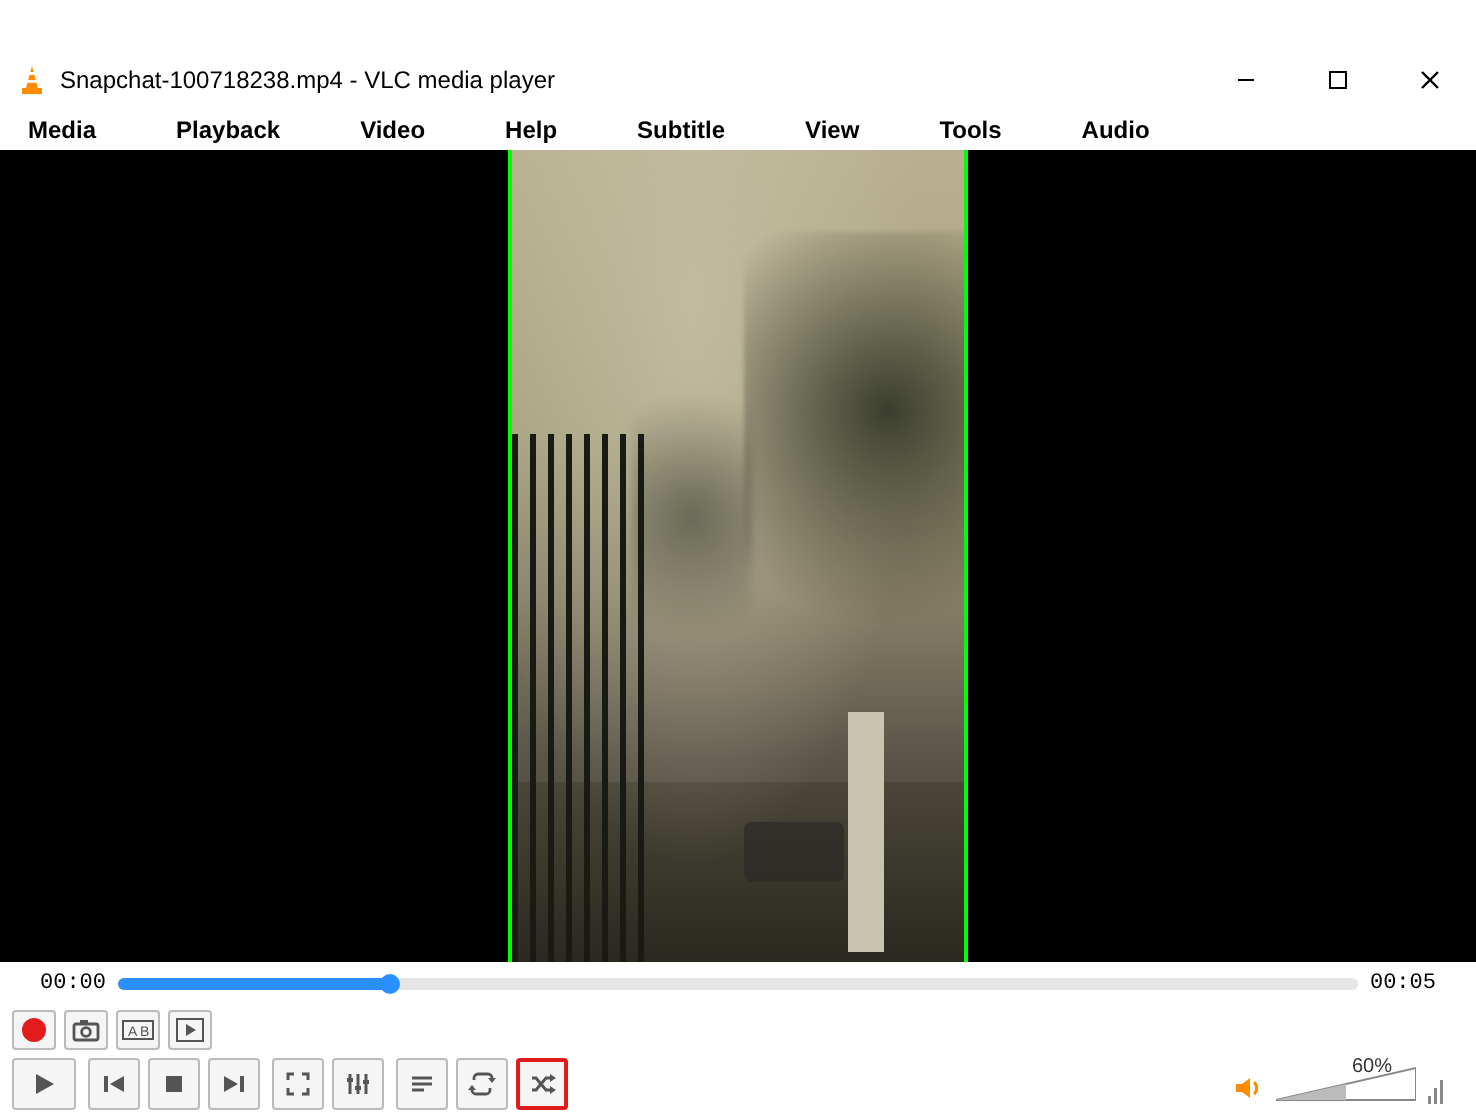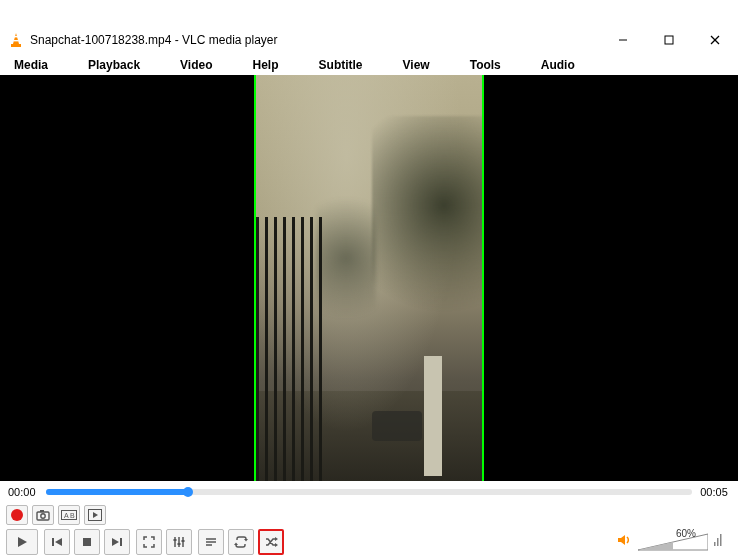--- a/index.html
+++ b/index.html
@@ -14,35 +14,35 @@
   .video-area { flex: 1; background: #000; display: flex; justify-content: center; position: relative; }
   .video-frame { width: 230px; height: 100%; border-left: 2px solid #00ff00; border-right: 2px solid #00ff00; background: linear-gradient(to bottom, #b8b090 0%, #a8a080 35%, #888068 55%, #5a5548 75%, #3a3830 100%); position: relative; overflow: hidden; }
   .fog { position:absolute; inset:0; background: radial-gradient(ellipse at 40% 20%, rgba(200,195,170,0.7), transparent 60%); }
   .fence { position:absolute; left:0; bottom:0; width:70px; height:65%; background: repeating-linear-gradient(90deg, #1a1a15 0 3px, transparent 3px 9px); }
   .tree { position:absolute; right:-10px; top:10%; width:120px; height:55%; background: radial-gradient(circle at 60% 40%, rgba(40,45,30,0.85), transparent 70%); filter: blur(1px); }
   .tree2 { position:absolute; left:60px; top:25%; width:60px; height:40%; background: radial-gradient(circle, rgba(60,65,50,0.6), transparent 70%); filter: blur(2px); }
   .pillar { position:absolute; right:40px; bottom:5px; width:18px; height:120px; background:#c8c4b0; }
   .car { position:absolute; right:60px; bottom:40px; width:50px; height:30px; background:#2a2a25; border-radius:4px; opacity:0.7; }
   .ground { position:absolute; bottom:0; left:0; right:0; height:90px; background: linear-gradient(to bottom, #4a4638, #2a2820); }
   .controls-wrap { background:#fff; }
-  .seekrow { display:flex; align-items:center; height:22px; padding:0 8px; gap:6px; }
+  .seekrow { display:flex; align-items:center; height:22px; padding:0 20px; gap:6px;font-family:Liberation Mono, monospace; }
   .time { font-size:11px; color:#000; min-width:32px; }
   .seekbar { flex:1; height:6px; background:#e6e6e6; border-radius:3px; position:relative; }
   .seekbar .fill { position:absolute; left:0; top:0; bottom:0; width:22%; background:#2a8fff; border-radius:3px; }
   .seekbar .thumb { position:absolute; left:22%; top:50%; transform:translate(-50%,-50%); width:10px; height:10px; background:#2a8fff; border-radius:50%; }
   .toolrow { display:flex; align-items:center; padding:2px 6px; gap:4px; height:24px; }
   .tbtn { width:22px; height:20px; border:1px solid #bbb; border-radius:2px; display:flex; align-items:center; justify-content:center; background:#f5f5f5; }
   .rec-dot { width:12px; height:12px; background:#e21b1b; border-radius:50%; }
   .ctrlrow { display:flex; align-items:center; padding:2px 6px 4px; gap:6px; height:32px; }
   .grp { display:flex; gap:4px; }
   .cbtn { width:26px; height:26px; border:1px solid #bbb; border-radius:2px; display:flex; align-items:center; justify-content:center; background:#f5f5f5; }
   .cbtn.play { width:32px; }
   .cbtn.hl { border:2px solid #e21b1b; }
   .spacer { flex:1; }
-  .volwrap { display:flex; align-items:flex-start; gap:6px; padding-right:10px; }
+  .volwrap { display:flex; align-items:flex-end; gap:6px; padding-right:10px; }
   .voltri { width:70px; height:20px; position:relative; }
   .voltri svg { width:100%; height:100%; }
   .volpct { font-size:10px; color:#333; position:absolute; right:12px; top:-4px; }
   svg { display:block; }
 </style>
 </head>
 <body>
 
 <div class="titlebar">
   <span class="app-icon">

